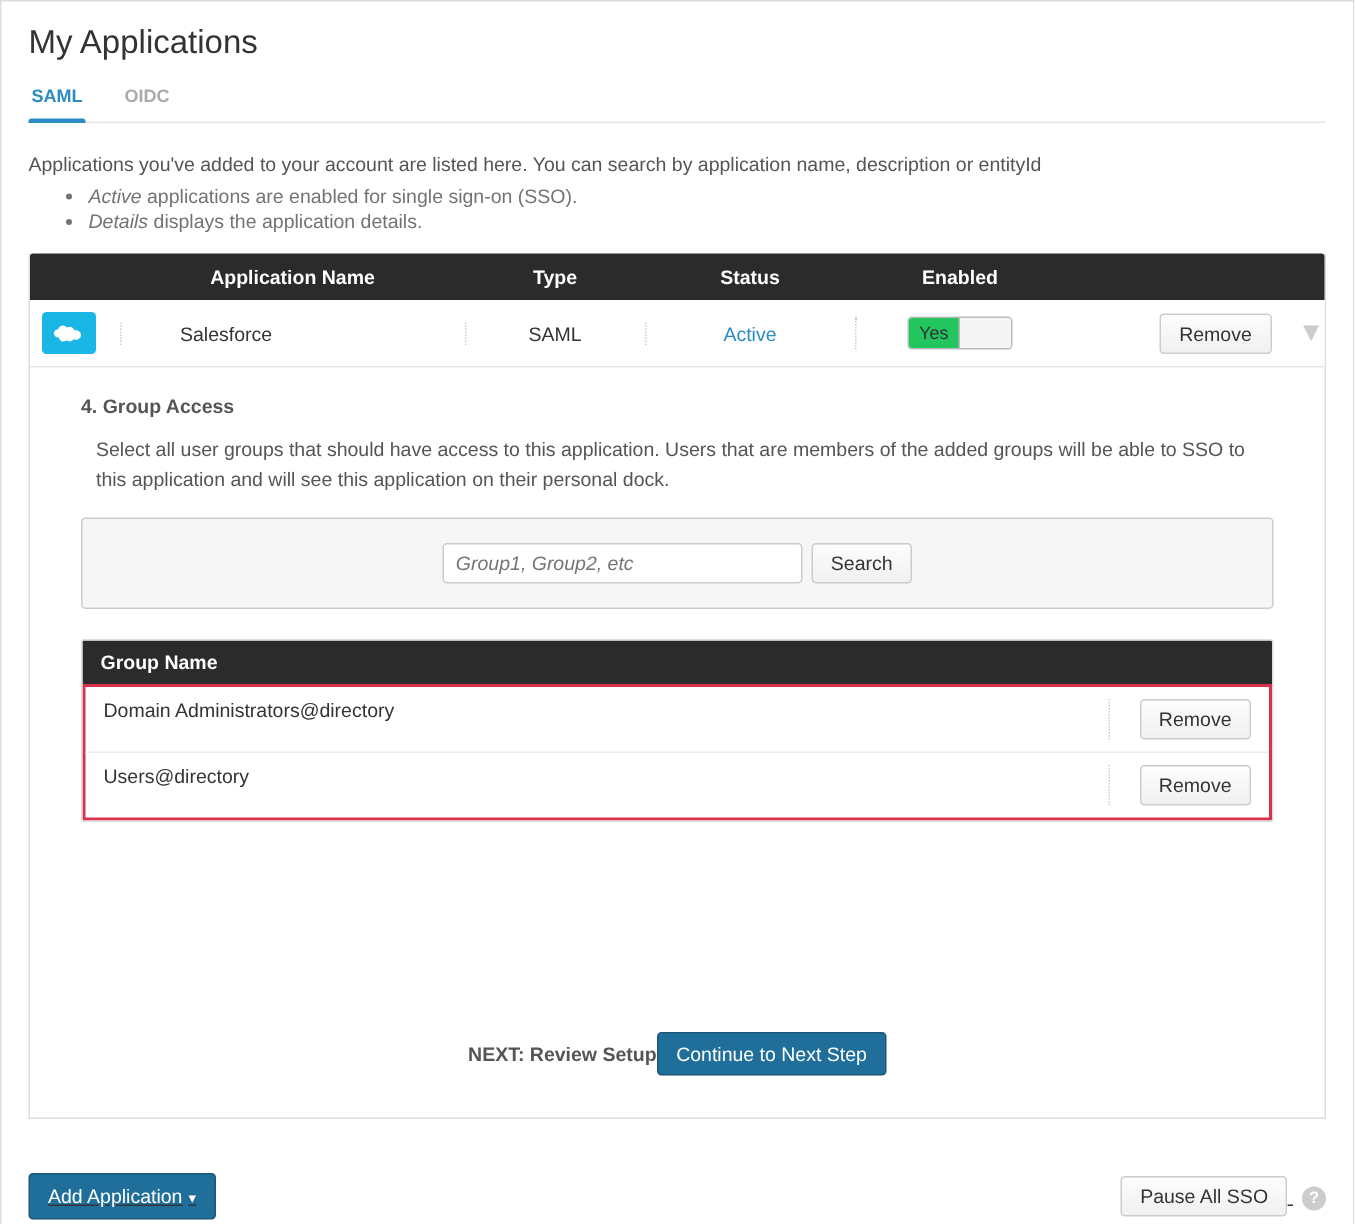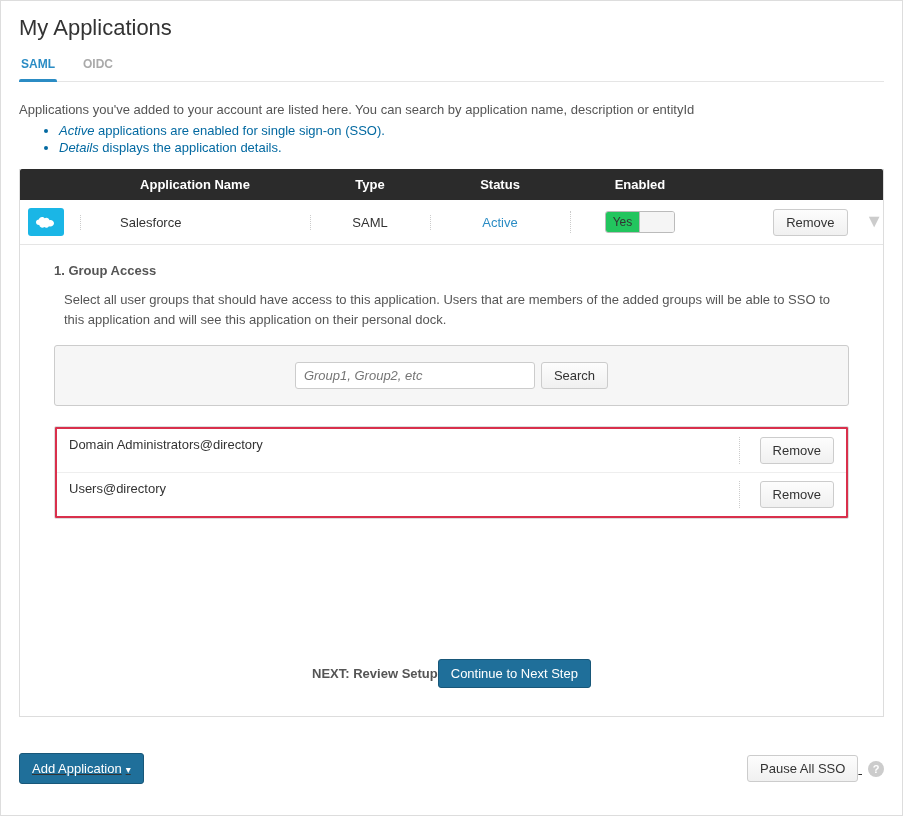--- a/index.html
+++ b/index.html
@@ -42,21 +42,21 @@
   }
   .tab.active::after {
     content: "";
     position: absolute;
     left: 0; right: 0; bottom: -1px;
     height: 3px;
     background: #2b8cc4;
     border-radius: 2px 2px 0 0;
   }
   .intro { color: #555; margin-bottom: 6px; }
-  .intro-list { margin: 4px 0 14px 40px; padding: 0; color: #0369a1; }
+  .intro-list { margin: 4px 0 14px 40px; padding: 0; color: #737373; }
   .intro-list li { margin-bottom: 2px; }
   .panel {
     border: 1px solid #ddd;
     border-top: none;
   }
   .apps-header {
     display: flex;
     background: #2b2b2b;
     color: #fff;
     font-weight: 700;
@@ -266,29 +266,30 @@
           <span class="off"></span>
         </span>
       </div>
       <div class="col-actions">
         <button class="btn">Remove</button>
         <span class="chevron">▼</span>
       </div>
     </div>
 
     <div class="body-area">
-      <div class="section-title">1. Group Access</div>
+      <div class="section-title">4. Group Access</div>
       <p class="section-desc">Select all user groups that should have access to this application. Users that are members of the added groups will be able to SSO to this application and will see this application on their personal dock.</p>
 
       <div class="search-box">
         <input class="search-input" type="text" placeholder="Group1, Group2, etc" style="">
         <button class="btn">Search</button>
       </div>
 
       <div class="groups-panel">
+        <div class="groups-header">Group Name</div>
         <div class="group-rows">
           <div class="group-row">
             <span>Domain Administrators@directory</span>
             <span class="group-action">
               <button class="btn">Remove</button>
             </span>
           </div>
           <div class="group-row">
             <span>Users@directory</span>
             <span class="group-action">

